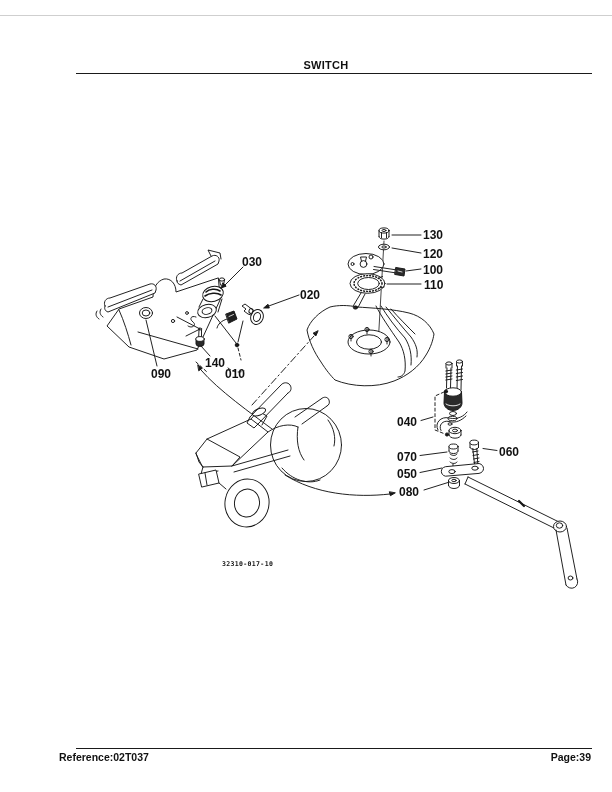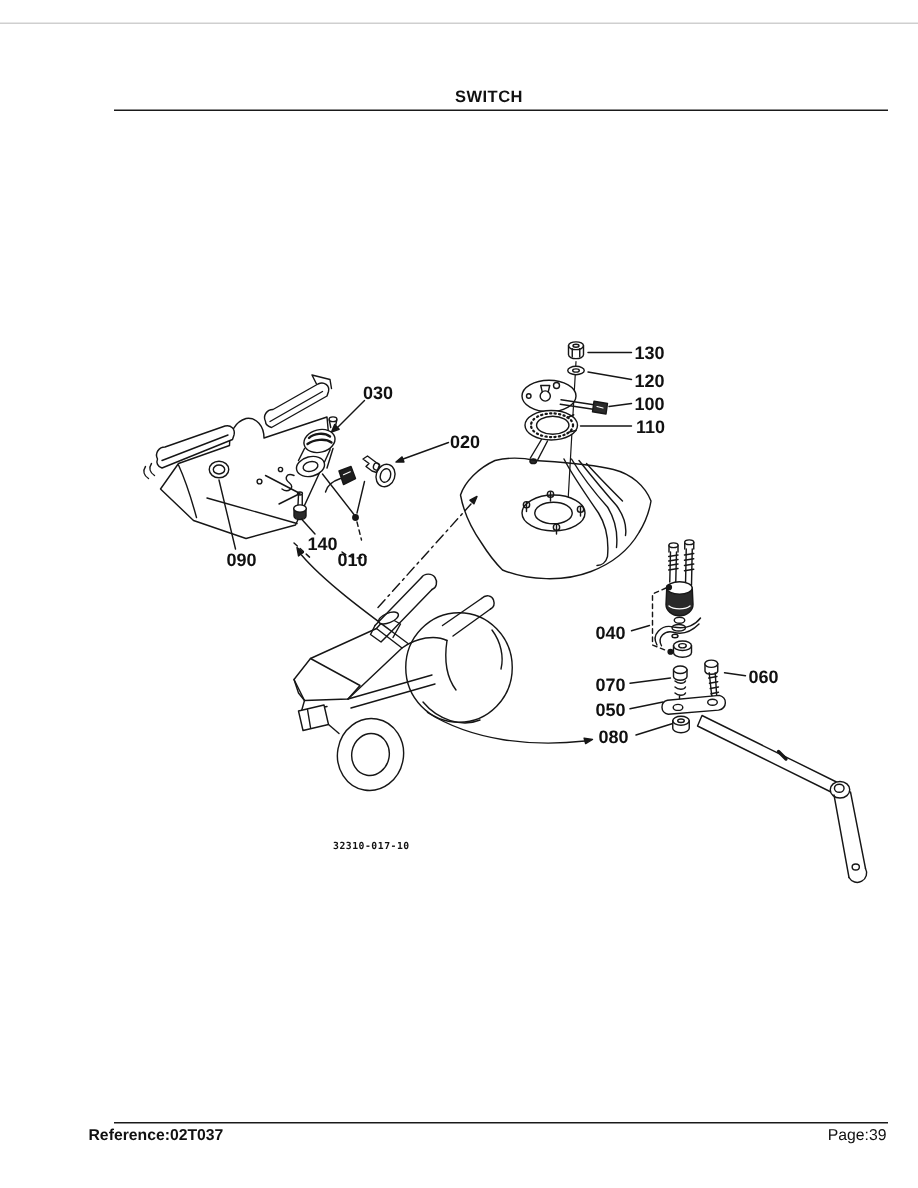--- a/index.html
+++ b/index.html
@@ -9,21 +9,21 @@
     outline:1px solid #cfcfcf;margin:16px auto;overflow:hidden;
   }
   .page-title{
     position:absolute;top:43px;left:326px;transform:translateX(-50%);
     font-size:11px;font-weight:bold;letter-spacing:.3px;white-space:nowrap;
   }
   .rule{position:absolute;left:76px;width:516px;border-top:1.1px solid #1a1a1a;height:0;}
   .rule-header{top:57px;}
   .rule-footer{top:732px;}
   .footer-ref{position:absolute;top:735px;left:59px;font-size:10.5px;font-weight:bold;white-space:nowrap;}
-  .footer-page{position:absolute;top:735px;right:21px;font-size:10.5px;font-weight:normal;white-space:nowrap;}
+  .footer-page{position:absolute;top:735px;right:21px;font-size:10.5px;font-weight:bold;white-space:nowrap;}
   svg.diagram{position:absolute;left:0;top:0;}
   text.plbl{font-family:"Liberation Sans",sans-serif;font-size:12px;font-weight:bold;fill:#111;}
   text.figcode{font-family:"DejaVu Sans Mono",monospace;font-size:6.5px;font-weight:bold;fill:#111;letter-spacing:.35px;}
 </style>
 </head>
 <body>
 
 <div class="page">
 
   <span class="page-title">SWITCH</span>

